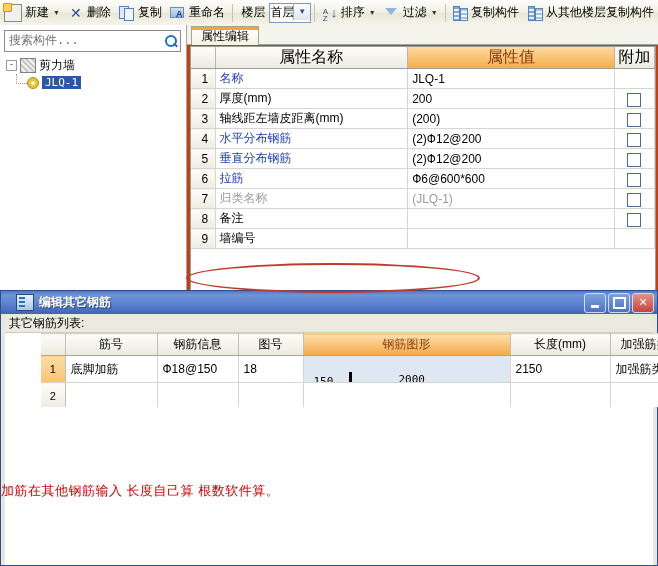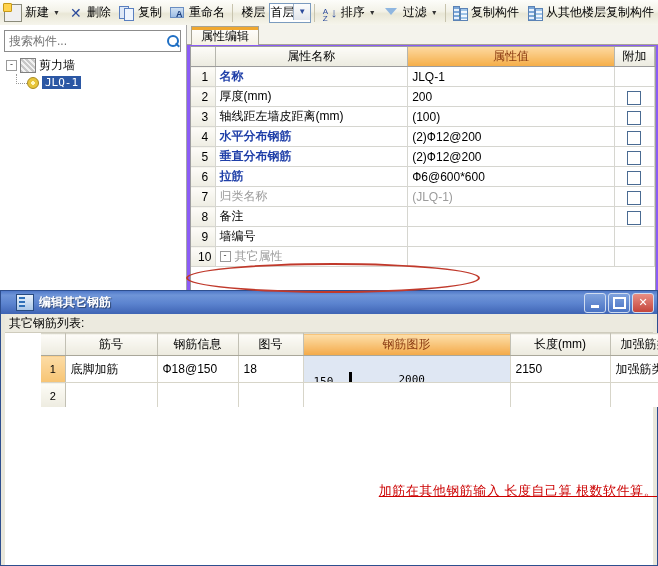--- a/index.html
+++ b/index.html
@@ -97,21 +97,21 @@
   .left-panel {
     position: absolute; left: 0; top: 25px; width: 186px; height: 271px;
     background: #fff; border-right: 1px solid #a6a6a6;
   }
   .search-row {
     position: absolute; left: 4px; top: 5px; width: 175px; height: 20px;
     border: 1px solid #8c8c8c; background: #fff; display: flex; align-items: center;
   }
   .search-input {
     flex: 1; border: none; outline: none; font-size: 12px; color: #be185d;
-    padding-left: 4px; font-family: Liberation Sans, sans-serif; background: transparent;
+    padding-left: 4px; font-family: Liberation Mono, monospace; background: transparent;
   }
   .search-btn {
     width: 22px; height: 18px; display:flex; align-items:center; justify-content:center;
     cursor: pointer;
   }
   .mag { position: relative; width: 13px; height: 13px; }
   .mag:before {
     content:""; position:absolute; left:0; top:0; width:8px; height:8px;
     border:2px solid #1f6fc4; border-radius:50%;
   }
@@ -144,21 +144,21 @@
     position:absolute; left:10px; top:17px; width:10px; height:9px;
     border-left:1px dotted #999; border-bottom:1px dotted #999;
   }
   .node-sel {
     background: #2b57a4; color: #fff; padding: 0 3px; font-family: "DejaVu Sans Mono", monospace; font-size:11px;
   }
 
   
   .prop-panel {
     position: absolute; left: 187px; top: 25px; width: 471px; height: 271px;
-    background: #8b5cf6;
+    background: #c2410c;
   }
   .tab-strip {
     position: absolute; left: 0; top: 0; width: 471px; height: 19px;
     border-bottom: 1px solid #a7a495; background: #f4f3ec;
   }
   .tab {
     position: absolute; left: 4px; top: 1px; height: 18px; padding: 0 9px;
     background: linear-gradient(to bottom,#ffffff,#f6f2e3);
     border: 1px solid #a7a495; border-bottom: none;
     font-size: 12px; line-height: 18px; cursor: pointer;
@@ -166,42 +166,42 @@
   .tab:after {
     content:""; position:absolute; left:0; top:0; right:0; height:3px;
     background: #f0a830;
   }
   .grid-wrap {
     position: absolute; left: 3px; top: 21px; width: 464px; height: 248px;
     border: 1px solid #9d9d9d; background: #fff; overflow: hidden;
   }
   table.pgrid { border-collapse: collapse; width: 100%; table-layout: fixed; }
   table.pgrid th {
-    height: 19px; font-weight: normal; font-size: 12px;
+    height: 19px; font-weight: normal; font-size: 16px;
     border-right: 1px solid #b6b6ae; border-bottom: 1px solid #9d9d9d;
     background: linear-gradient(to bottom,#fdfcf8,#ecebe0);
     padding: 0;
   }
   table.pgrid th.hdr-val {
     background: linear-gradient(to bottom,#fdd9a0,#f5ae49);
     color: #8a3a12;
   }
   table.pgrid td {
     height: 19px; font-size: 12px; border-right: 1px solid #d6d6d0;
     border-bottom: 1px solid #d6d6d0; padding: 0 0 0 4px;
     white-space: nowrap; overflow: hidden;
   }
   td.rn {
     width: 24px; text-align: center; padding: 0;
     background: linear-gradient(to bottom,#fdfcf8,#eeede3);
     border-right: 1px solid #b6b6ae; color: #000; font-size: 11px;
   }
   td.rn.sel { background: linear-gradient(to bottom,#ffd79a,#f6b65c); }
   .pname { color: #000; }
-  .pname.blue { color: #1f3fa8; font-weight: bold; }
+  .pname.blue { color: #1f3fa8; }
   .pname.gray { color: #9b9b9b; }
   .pval.gray { color: #9b9b9b; }
   tr.selrow td.pn { background: #2b57a4; color: #fff; }
   tr.selrow td.pv { background: #dfe7f3; }
   .cbox {
     width: 12px; height: 12px; border: 1px solid #4a6b92; background: #fff;
     display: block; margin: 3px auto 0;
   }
   .attach-col { width: 40px; padding: 0 !important; }
   .tree-exp-sm {
@@ -297,21 +297,21 @@
   }
   .shape-vline {
     position: absolute; left: 45px; top: 3px; width: 3px; height: 18px; background: #000;
   }
   .shape-lbl-h {
     position: absolute; left: 95px; top: 4px; font-size: 11px;
     font-family: "DejaVu Sans Mono", monospace;
   }
   .note {
     position: absolute; left: 0; top: 168px; width: 100%;
-    text-align: right; color: #cc0000; font-size: 13px; text-decoration: underline;
+    text-align: left; color: #cc0000; font-size: 13px;
   }
   .note span { letter-spacing: .5px; }
   .dlg-sidebar-l { position:absolute; left:0; top:0; width:4px; height:251px; background:#e9e7db; }
   .dlg-sidebar-r { position:absolute; right:0; top:0; width:4px; height:251px; background:#e9e7db; }
 </style>
 </head>
 <body>
 
 <div id="app">
 
@@ -436,21 +436,21 @@
             <td class="rn">2</td>
             <td class="pn"><span class="pname">厚度(mm)</span></td>
             <td class="pv"><span class="pval">200</span></td>
             <td class="attach-col">
                 <span class="cbox"></span>
               </td>
           </tr>
           <tr>
             <td class="rn">3</td>
             <td class="pn"><span class="pname">轴线距左墙皮距离(mm)</span></td>
-            <td class="pv"><span class="pval">(100)</span></td>
+            <td class="pv"><span class="pval">(200)</span></td>
             <td class="attach-col">
                 <span class="cbox"></span>
               </td>
           </tr>
           <tr>
             <td class="rn">4</td>
             <td class="pn"><span class="pname blue">水平分布钢筋</span></td>
             <td class="pv"><span class="pval">(2)Ф12@200</span></td>
             <td class="attach-col">
                 <span class="cbox"></span>
@@ -484,28 +484,20 @@
             <td class="rn">8</td>
             <td class="pn"><span class="pname">备注</span></td>
             <td class="pv"><span class="pval"></span></td>
             <td class="attach-col">
                 <span class="cbox"></span>
               </td>
           </tr>
           <tr>
             <td class="rn">9</td>
             <td class="pn"><span class="pname">墙编号</span></td>
-            <td class="pv"><span class="pval"></span></td>
-            <td class="attach-col"></td>
-          </tr>
-          <tr>
-            <td class="rn">10</td>
-            <td class="pn">
-              <span class="tree-exp-sm">-</span><span class="pname gray">其它属性</span>
-            </td>
             <td class="pv"><span class="pval"></span></td>
             <td class="attach-col"></td>
           </tr>
         </tbody>
       </table>
     </div>
   </div>
 
   <div class="ellipse"></div>
 

